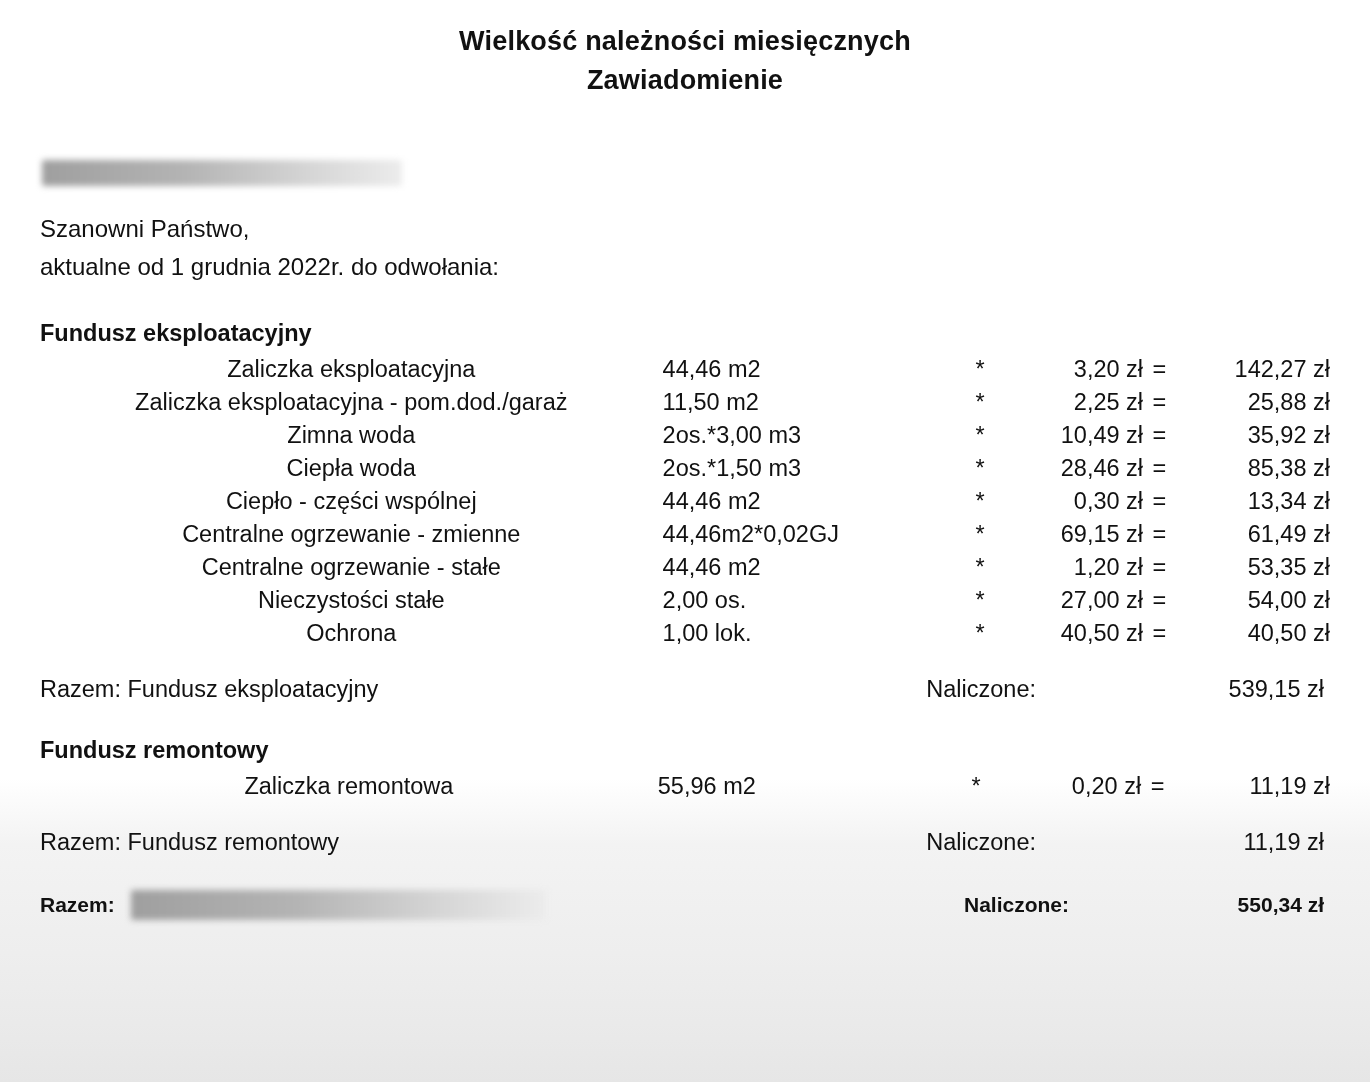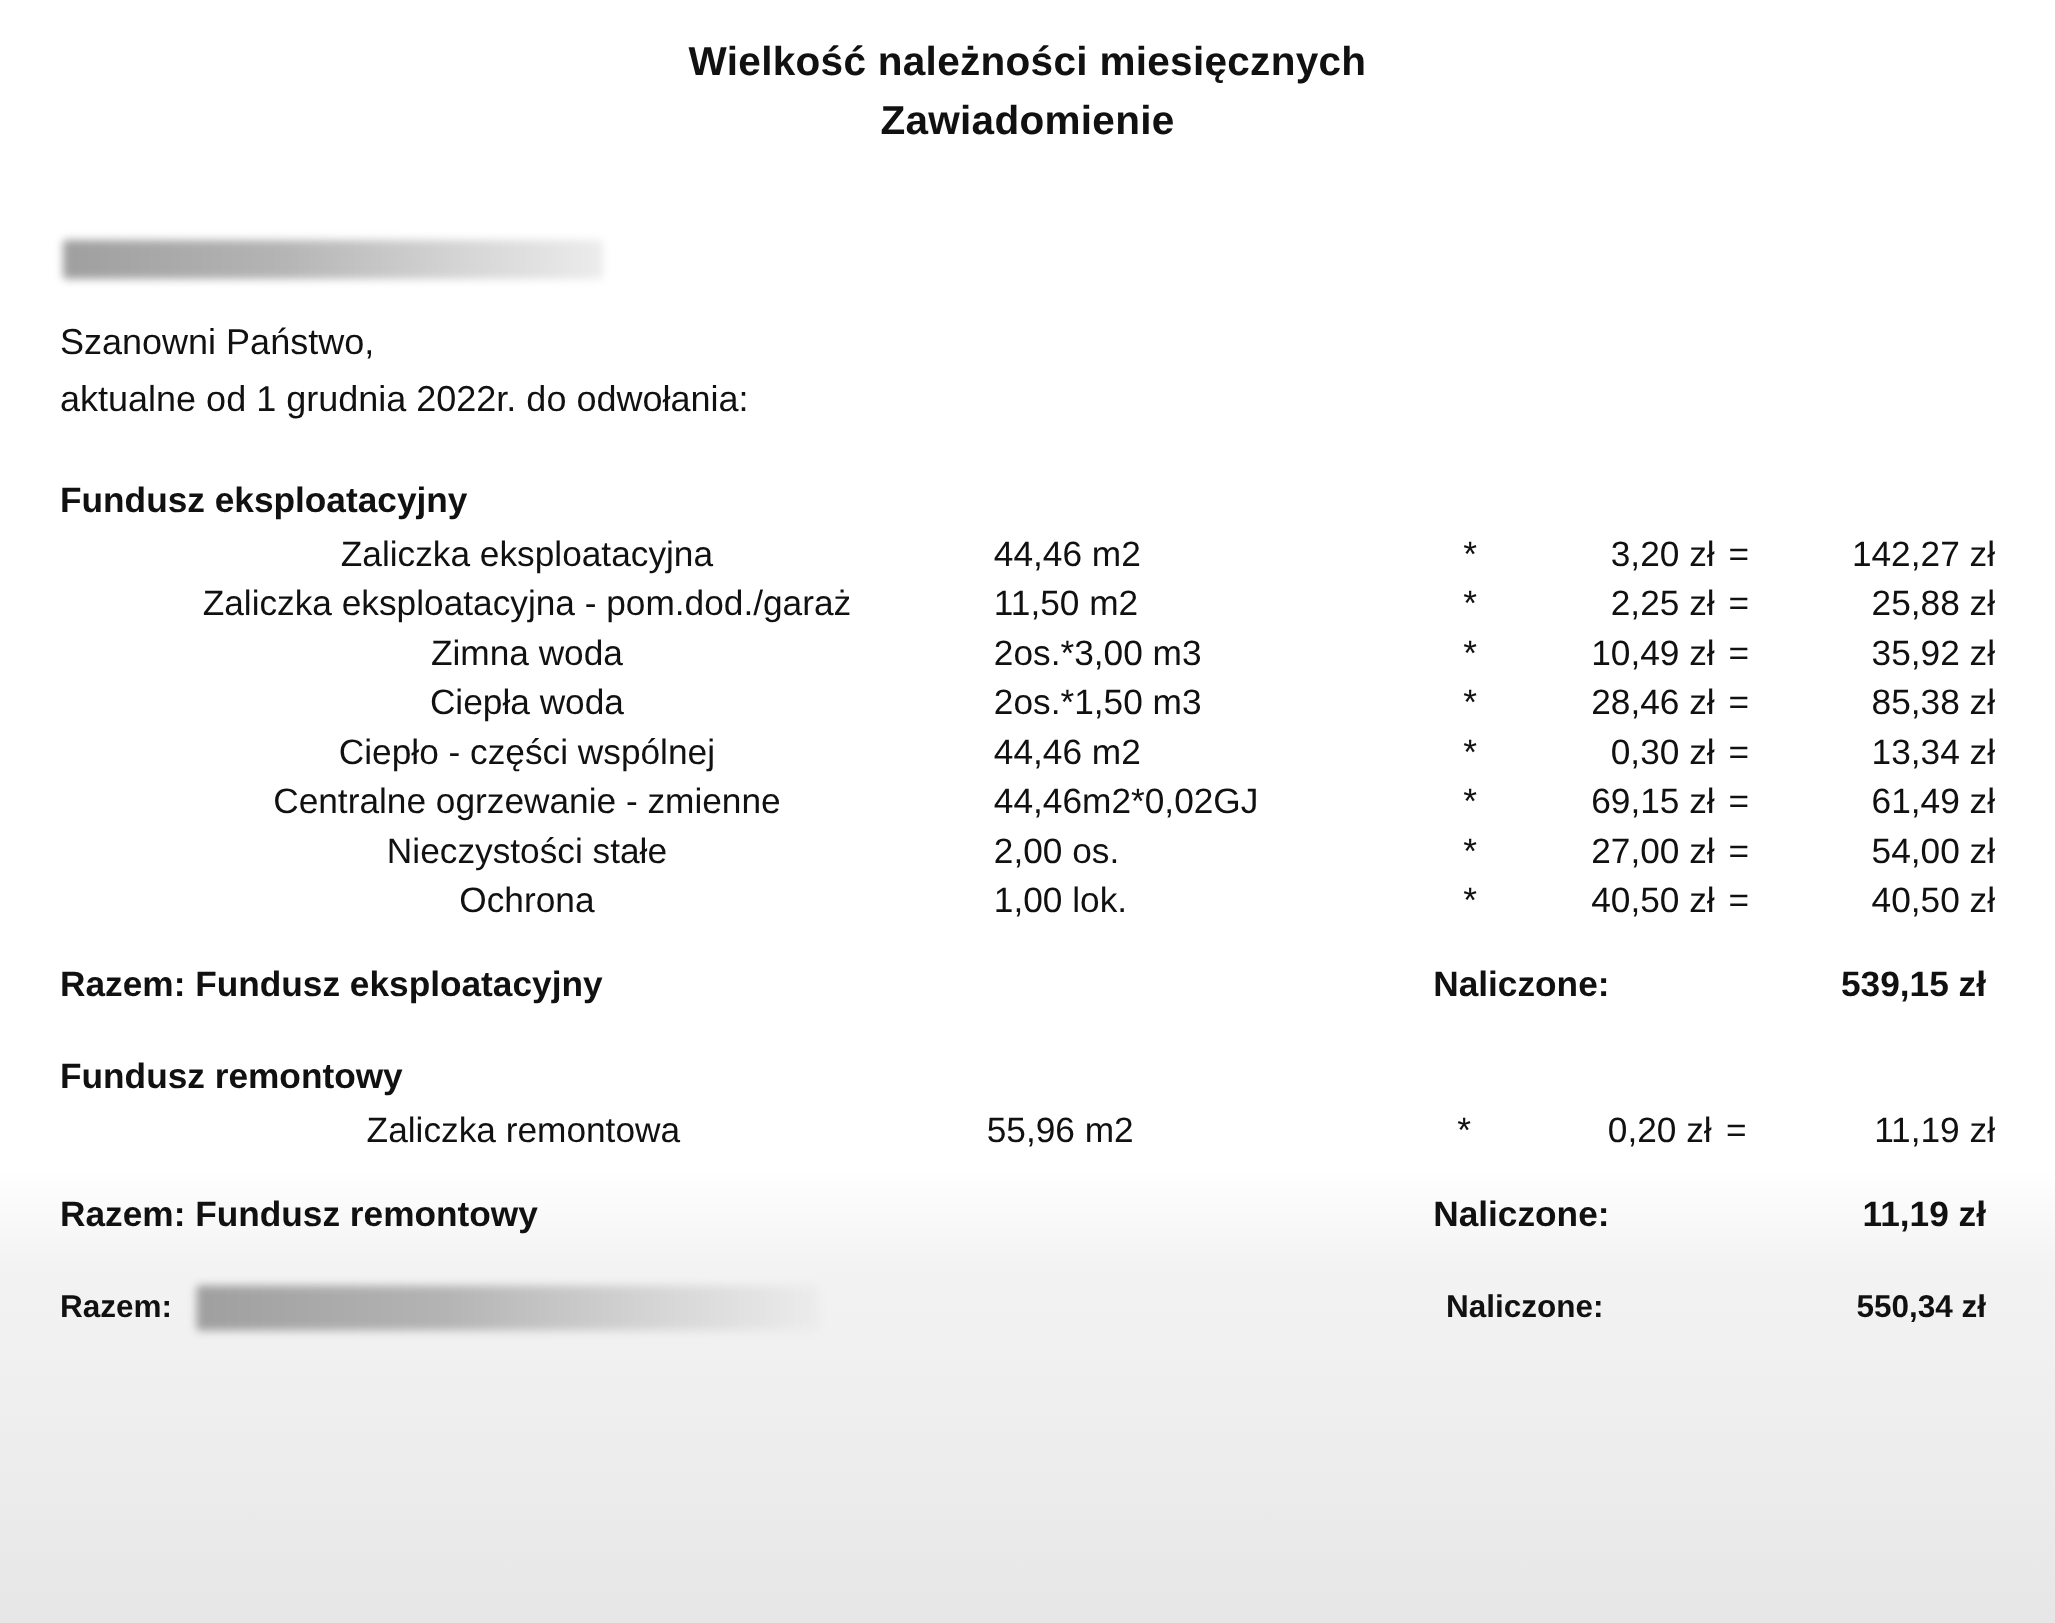--- a/index.html
+++ b/index.html
@@ -71,23 +71,24 @@
   td.desc { text-align: center; width: 640px; }
   td.qty  { width: 300px; padding-right: 4px;}
   td.star { text-align: center; width: 60px; }
   td.rate { text-align: right; width: 140px; }
   td.eq   { text-align: center; width: 34px; }
   td.amount { text-align: right; width: 160px; padding-right: 6px;}
 
   .totals-row {
     display: flex;
     align-items: baseline;
-    font-weight: bold;
+    font-weight: normal;
     font-size: 23.5px;
     margin-top: 26px;
+    gap: 37px;
   }
   .totals-label { flex: 0 0 auto; }
   .totals-spacer { flex: 1 1 auto; }
   .totals-naliczone { flex: 0 0 auto; padding-right: 56px; }
   .totals-amount { flex: 0 0 195px; text-align: right; padding-right: 6px;}
 
   .grand-row {
     display: flex;
     align-items: center;
     font-weight: bold;
@@ -167,20 +168,28 @@
       </tr>
       <tr>
         <td class="desc">Centralne ogrzewanie - zmienne</td>
         <td class="qty">44,46m2*0,02GJ</td>
         <td class="star">*</td>
         <td class="rate">69,15 zł</td>
         <td class="eq">=</td>
         <td class="amount">61,49 zł</td>
       </tr>
       <tr>
+        <td class="desc">Centralne ogrzewanie - stałe</td>
+        <td class="qty">44,46 m2</td>
+        <td class="star">*</td>
+        <td class="rate">1,20 zł</td>
+        <td class="eq">=</td>
+        <td class="amount">53,35 zł</td>
+      </tr>
+      <tr>
         <td class="desc">Nieczystości stałe</td>
         <td class="qty">2,00 os.</td>
         <td class="star">*</td>
         <td class="rate">27,00 zł</td>
         <td class="eq">=</td>
         <td class="amount">54,00 zł</td>
       </tr>
       <tr>
         <td class="desc">Ochrona</td>
         <td class="qty">1,00 lok.</td>

